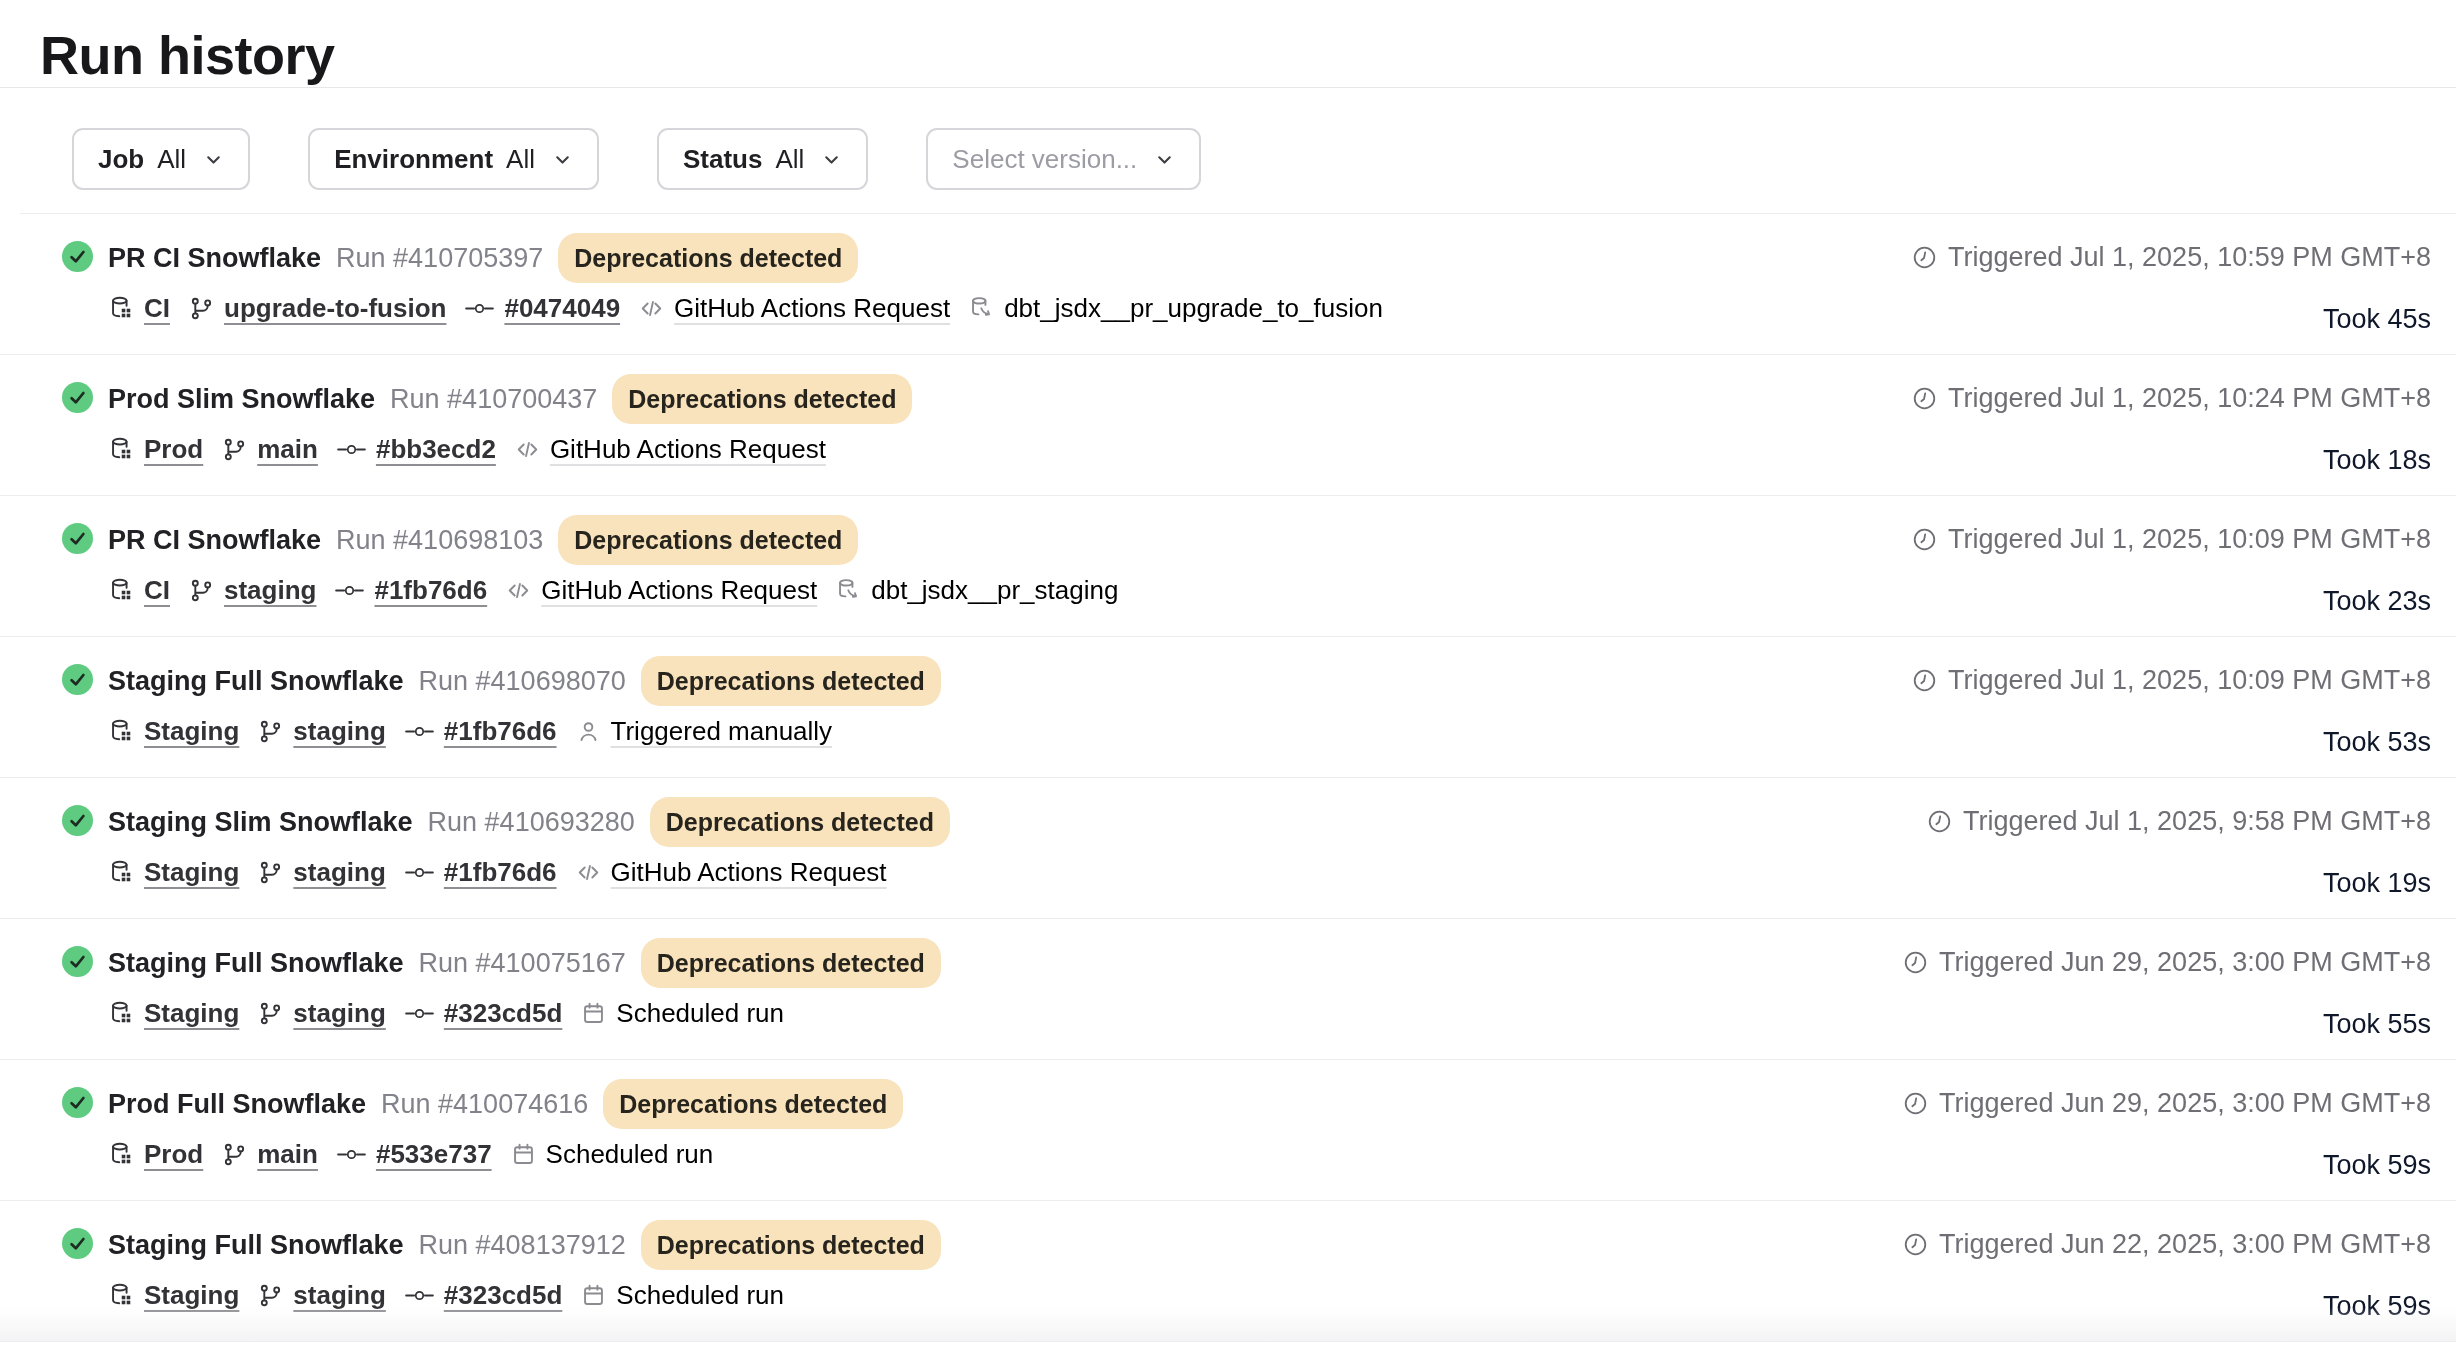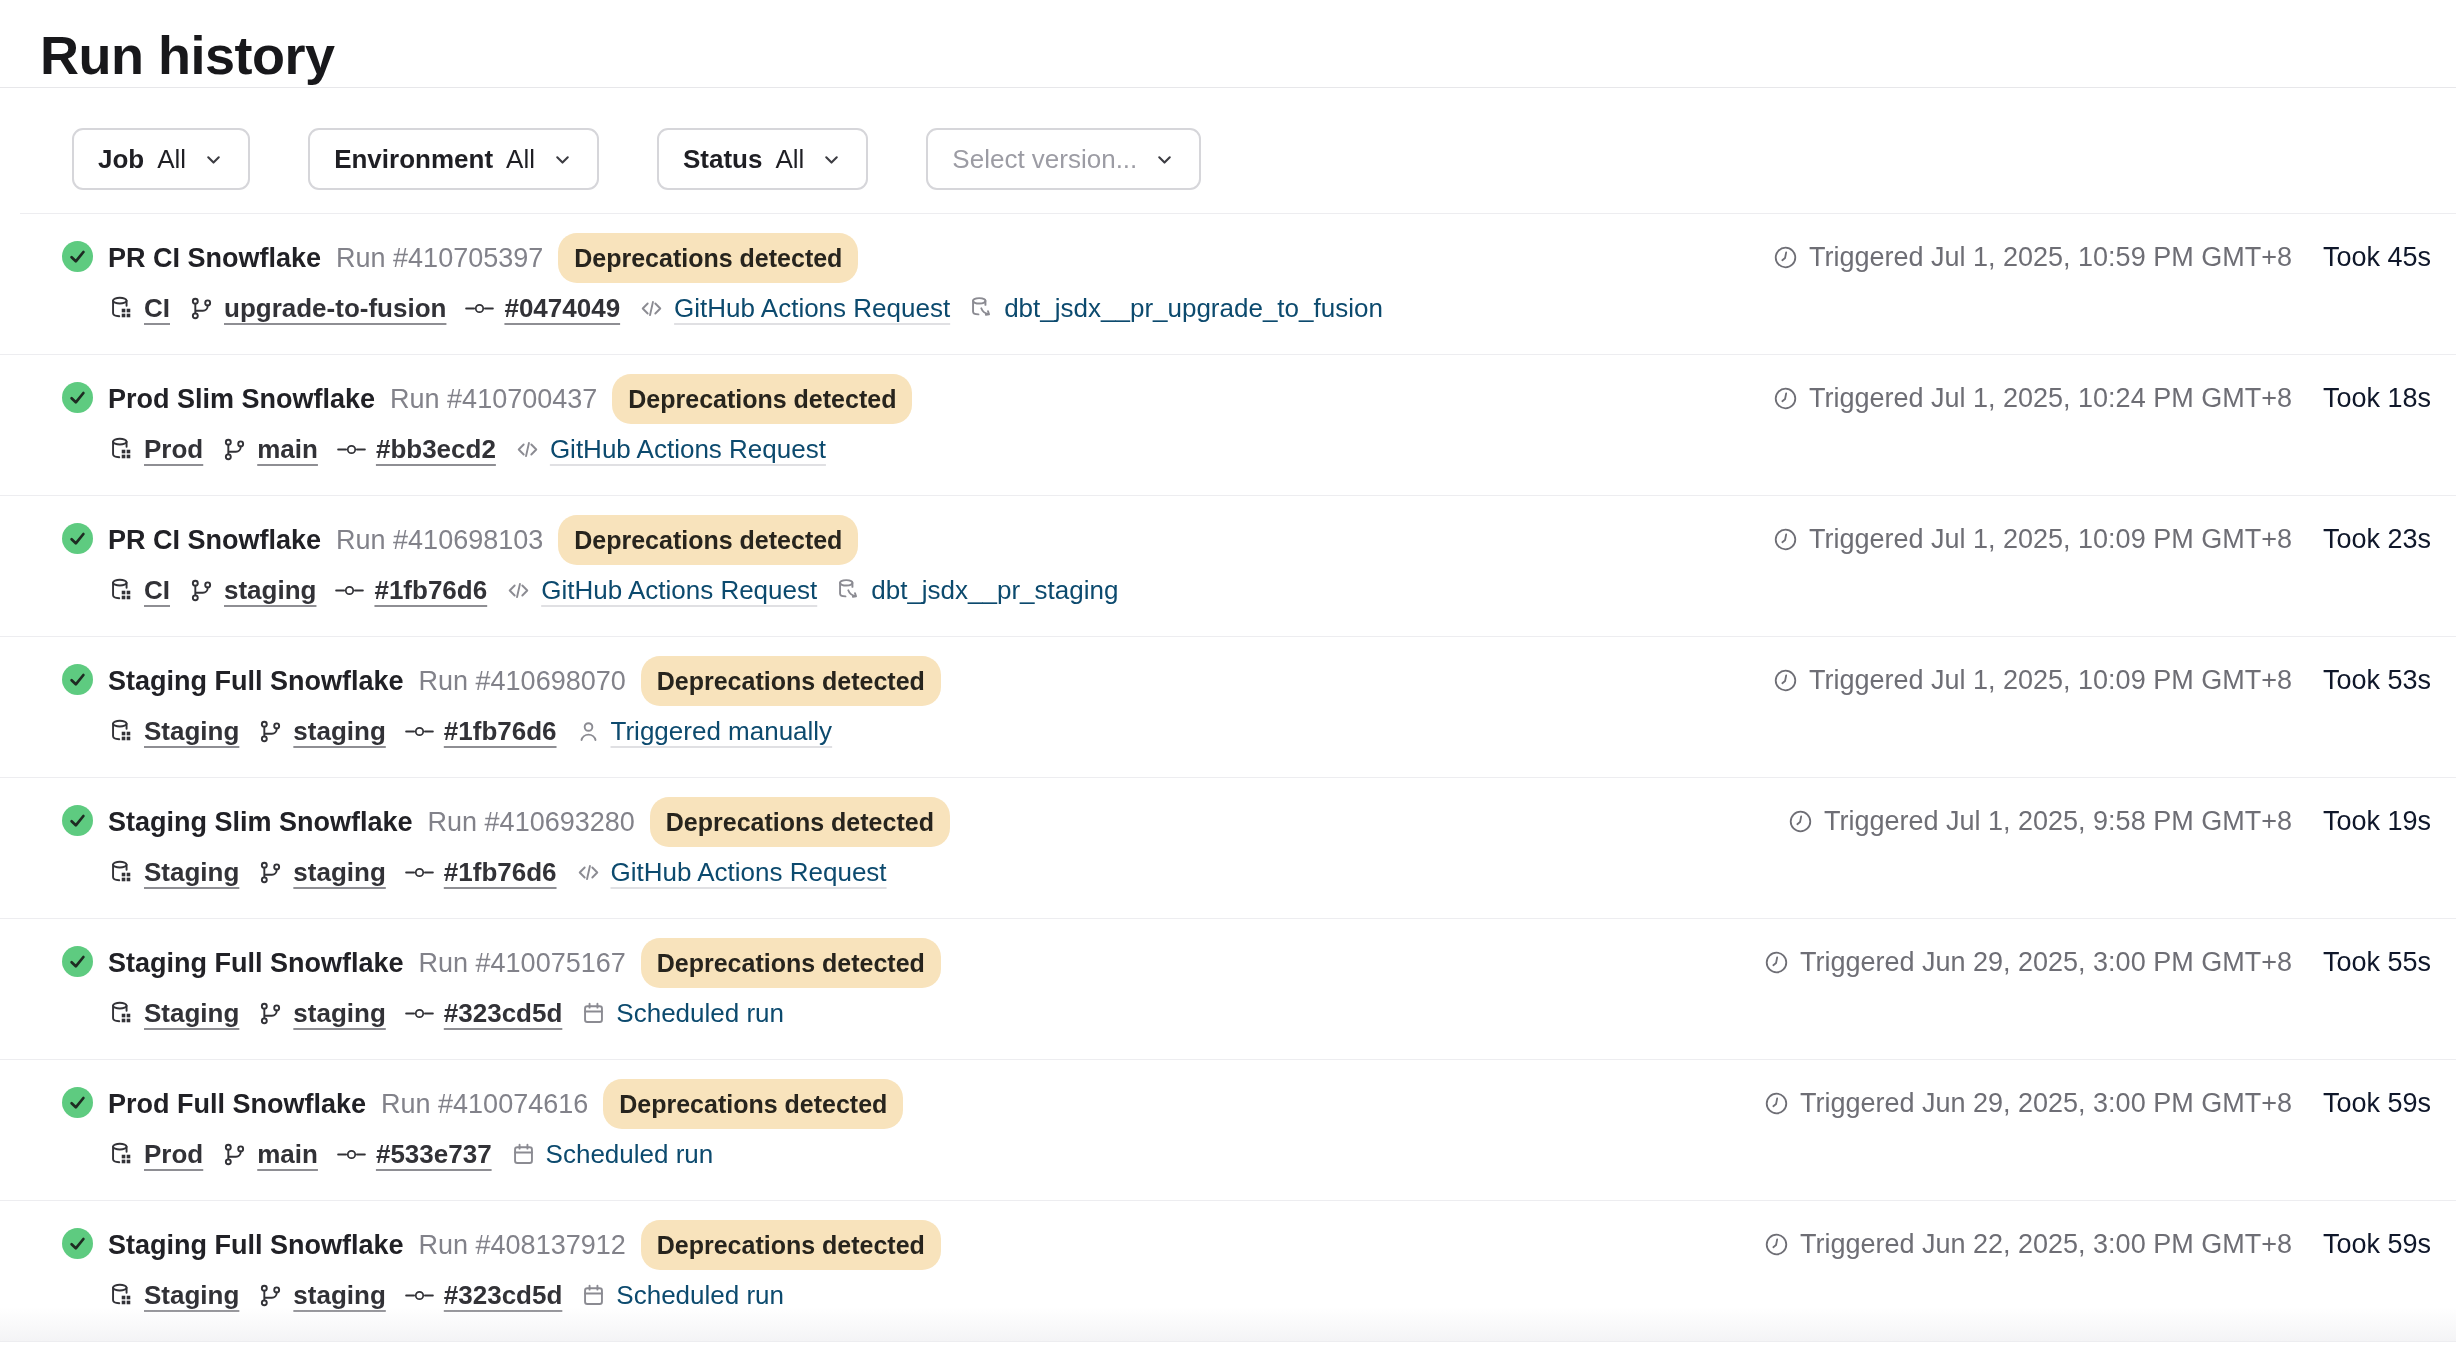--- a/index.html
+++ b/index.html
@@ -45,27 +45,27 @@
   .meta-line { display: flex; align-items: flex-end; gap: 18px; margin-top: 13px; height: 34px; }
   .meta { display: inline-flex; align-items: center; gap: 9px; white-space: nowrap; font-size: 26px; }
   .meta svg { flex: 0 0 auto; }
   .meta .m-text { line-height: 32px; }
   .meta.dark { color: #323237; }
   .meta.dark .m-text {
     font-weight: 600;
     text-decoration: underline; text-decoration-thickness: 2px;
     text-decoration-color: #8e8e93; text-underline-offset: 6px;
   }
-  .meta.gray { color: #0c4a6e; }
+  .meta.gray { color: #000000; }
   .meta.gray .m-text { font-weight: 400; }
   .meta.gray.tip .m-text {
     text-decoration: underline; text-decoration-thickness: 2px;
     text-decoration-color: #e0e0e3; text-underline-offset: 6px;
   }
-  .run-right { flex: 0 0 auto; margin-left: auto; display: flex; flex-direction: row; align-items: flex-end; gap: 31px; padding-top: 3px; }
+  .run-right { flex: 0 0 auto; margin-left: auto; display: flex; flex-direction: column; align-items: flex-end; gap: 31px; padding-top: 3px; }
   .triggered { display: inline-flex; align-items: center; gap: 10px; font-size: 27px; color: #6e6e75; white-space: nowrap; }
   .took { font-size: 27px; color: #0f172a; white-space: nowrap; }
 
   .bottom-fade {
     position: absolute; left: 0; right: 0; bottom: 13px; height: 34px;
     background: linear-gradient(to bottom, rgba(242,242,244,0), rgba(242,242,244,0.85));
     pointer-events: none;
   }
 </style>
 </head>

